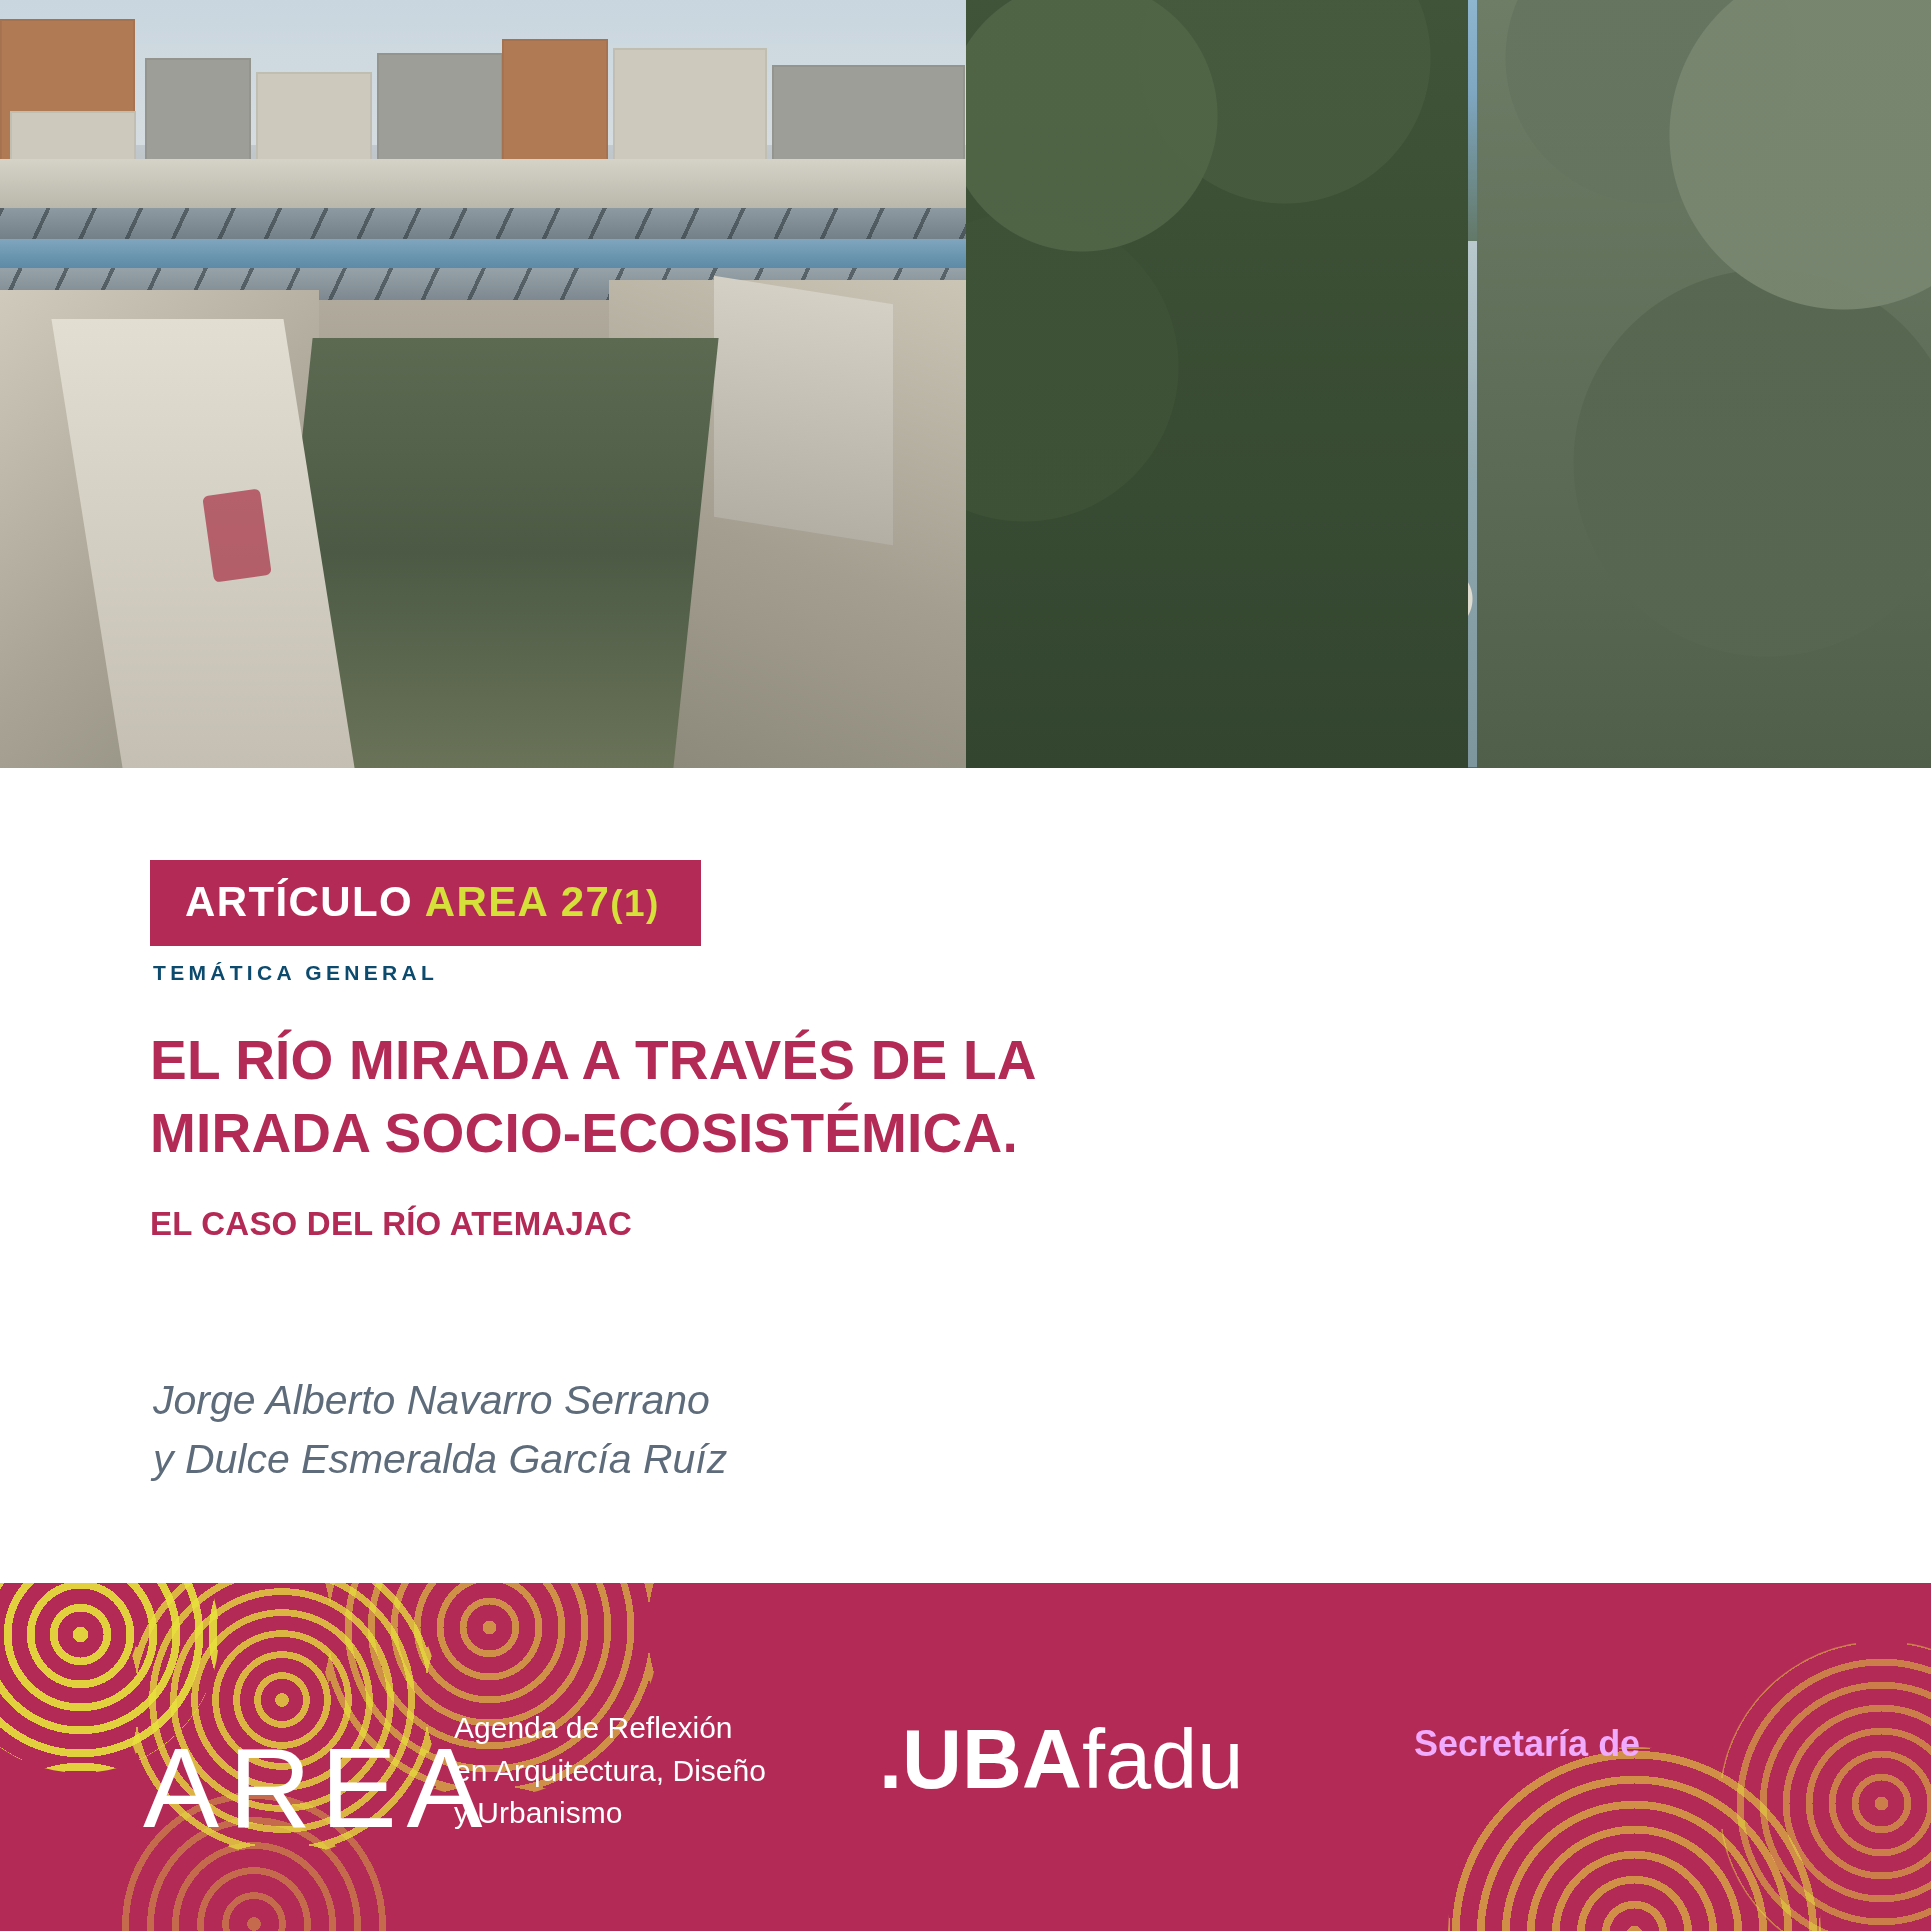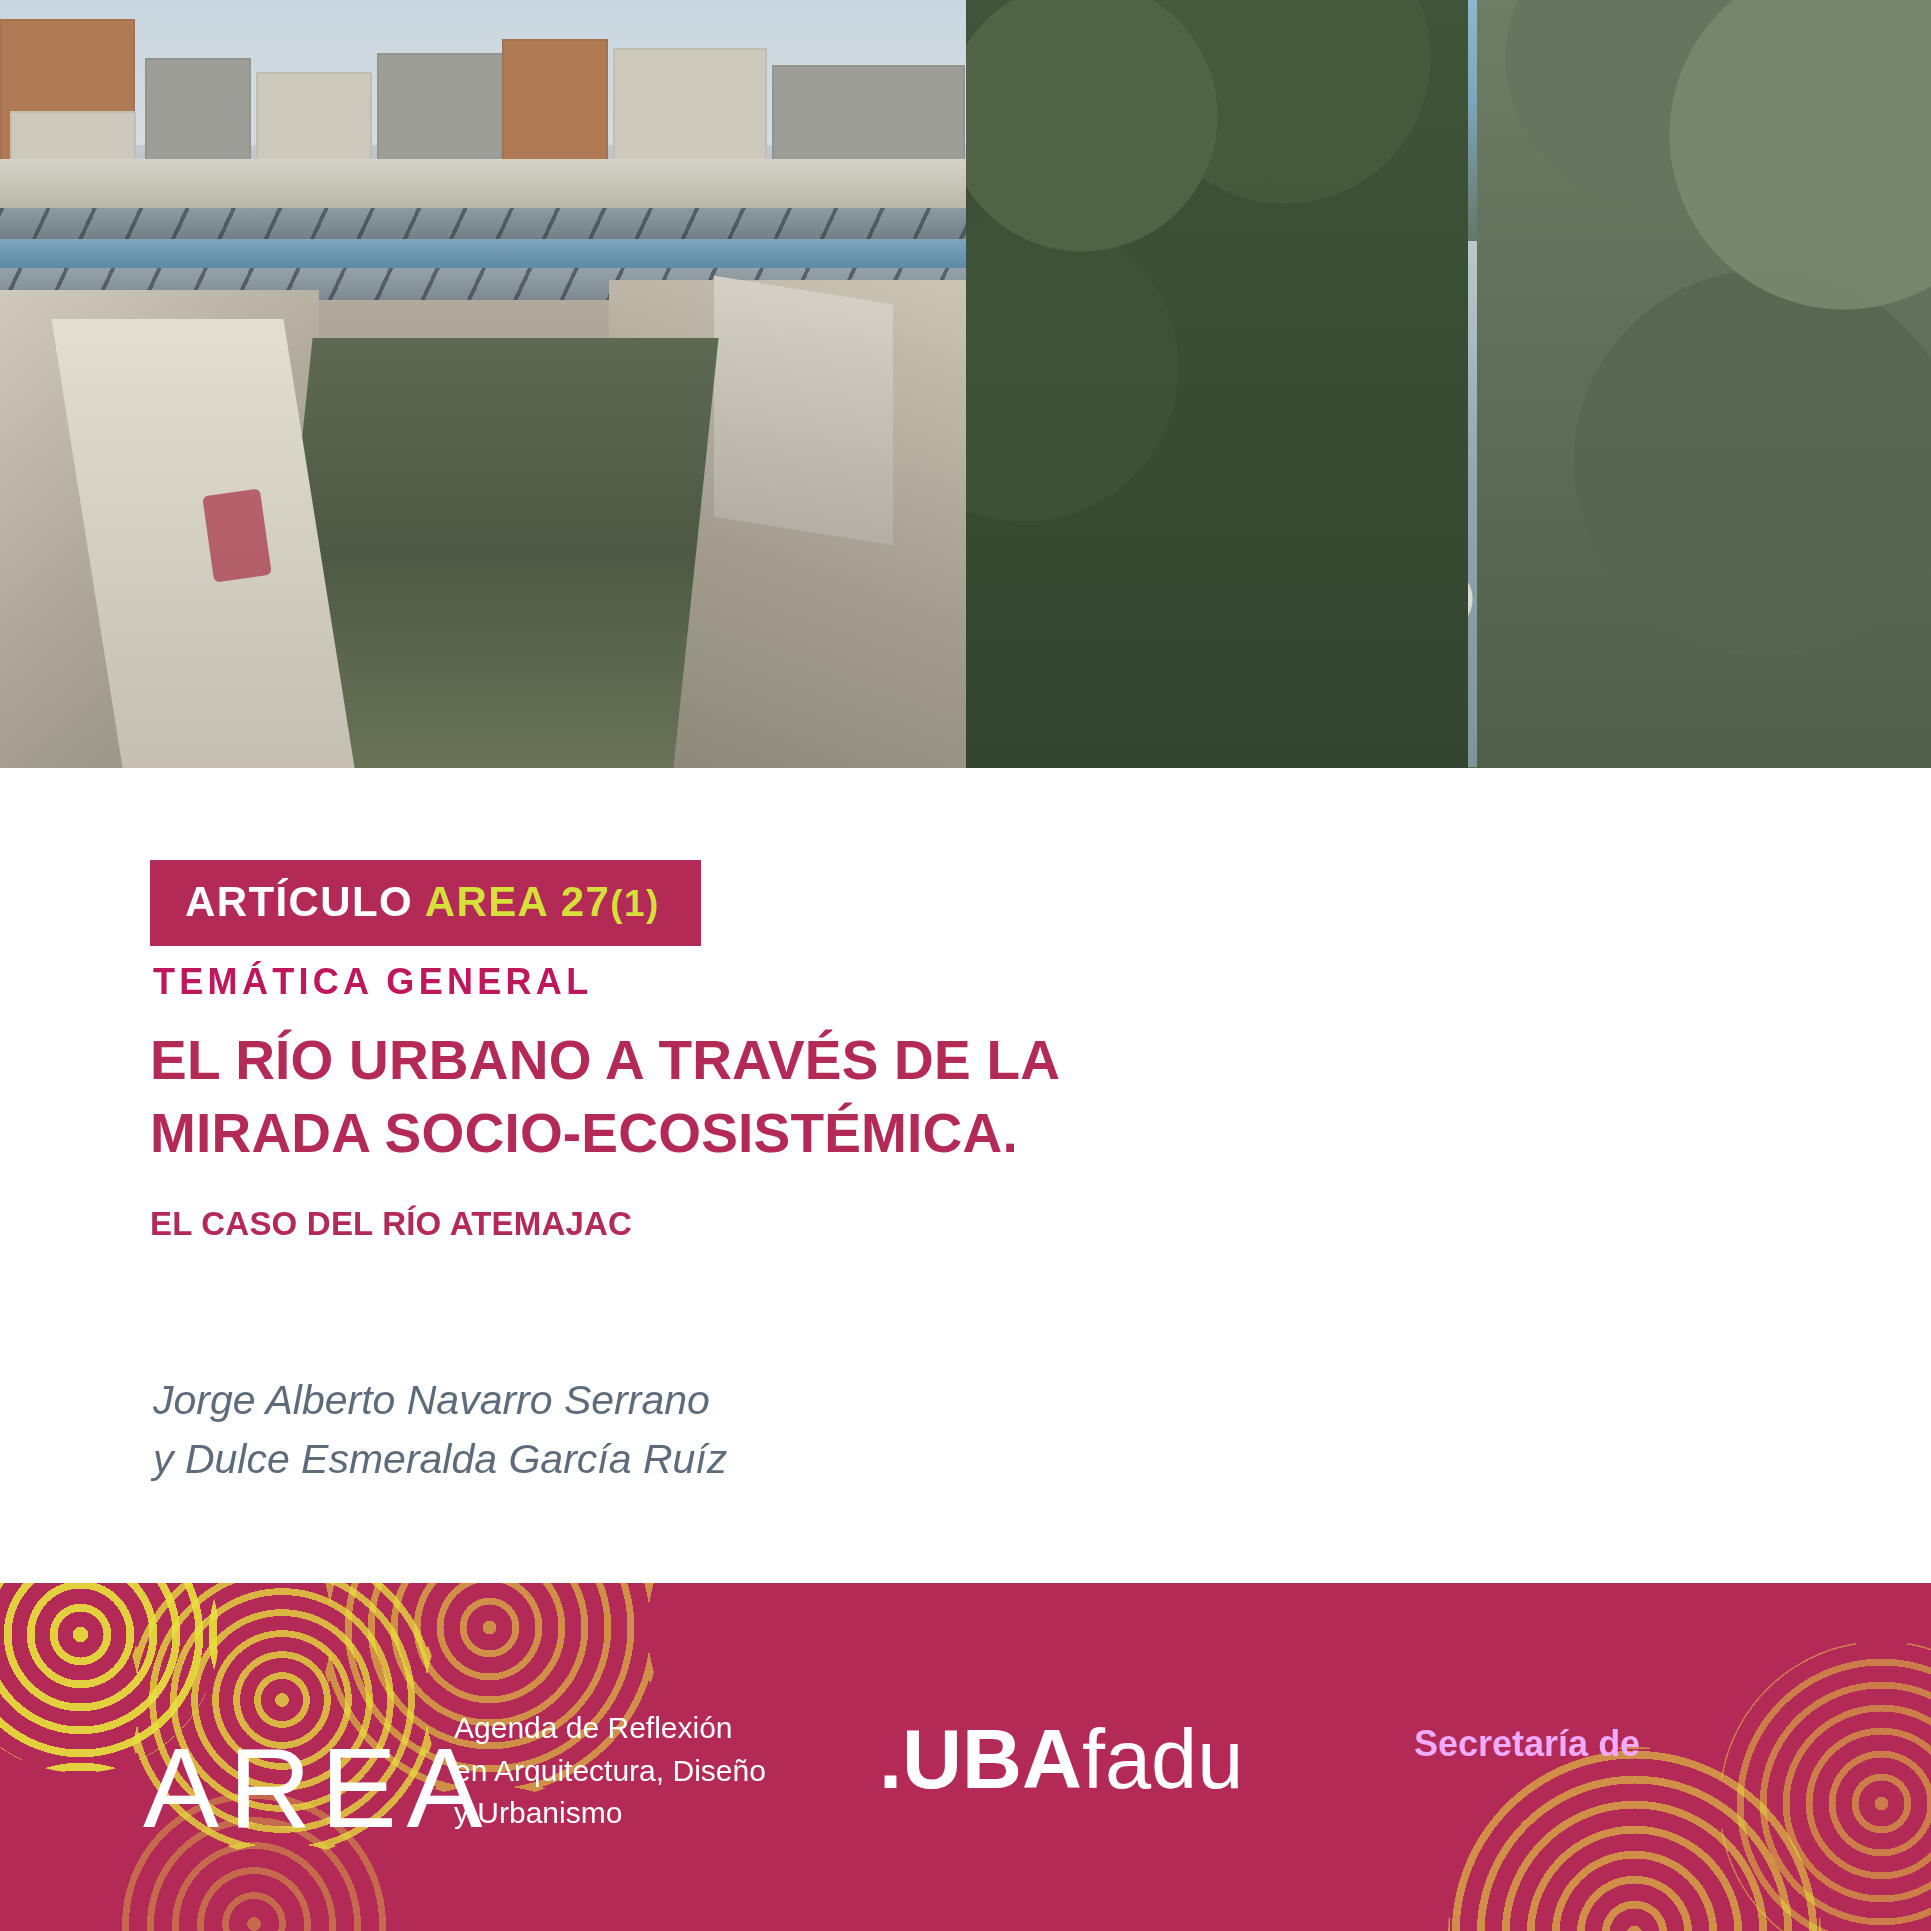--- a/index.html
+++ b/index.html
@@ -166,22 +166,22 @@
     color: #d6e03a;
     font-weight: 700;
   }
   .badge .accent .paren {
     font-size: 37px;
   }
   .kicker {
     position: absolute;
     left: 153px;
     top: 193px;
-    color: #be185d;
-    font-size: 36px;
+    color: #0c4a6e;
+    font-size: 21px;
     font-weight: 700;
     letter-spacing: 4.3px;
   }
   .title {
     position: absolute;
     left: 150px;
     top: 256px;
     width: 1255px;
     color: #b42a56;
     font-size: 55px;
@@ -346,21 +346,21 @@
 
   <div class="content">
 
     <div class="badge">
       <span>ARTÍCULO</span><span> </span><span class="accent"><span>AREA 27</span><span class="paren">(1)</span></span>
     </div>
 
     <div class="kicker">TEMÁTICA GENERAL</div>
 
     <div class="title">
-      <div>EL RÍO URBANO A TRAVÉS DE LA</div>
+      <div>EL RÍO MIRADA A TRAVÉS DE LA</div>
       <div>MIRADA SOCIO-ECOSISTÉMICA.</div>
     </div>
 
     <div class="subtitle">
       <div>EL CASO DEL RÍO ATEMAJAC</div>
     </div>
 
     <div class="authors">
       <div>Jorge Alberto Navarro Serrano</div>
       <div>y Dulce Esmeralda García Ruíz</div>

